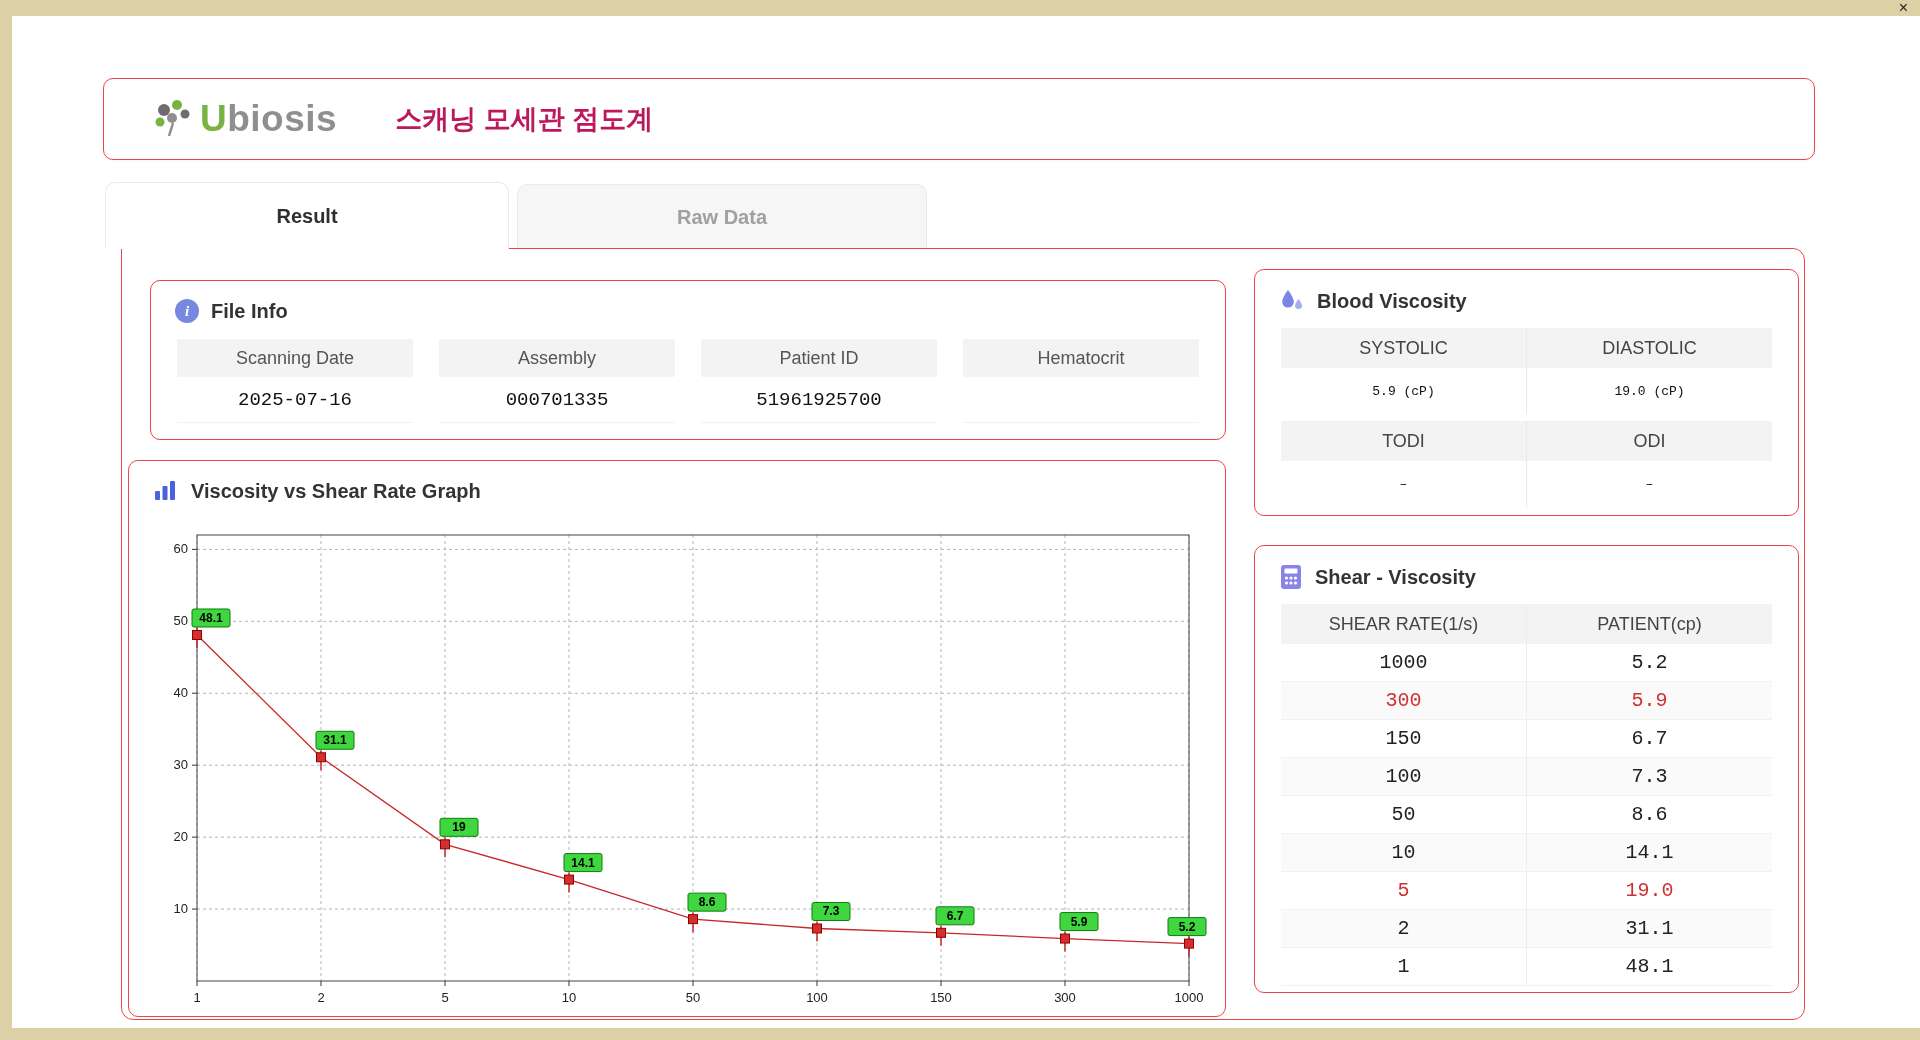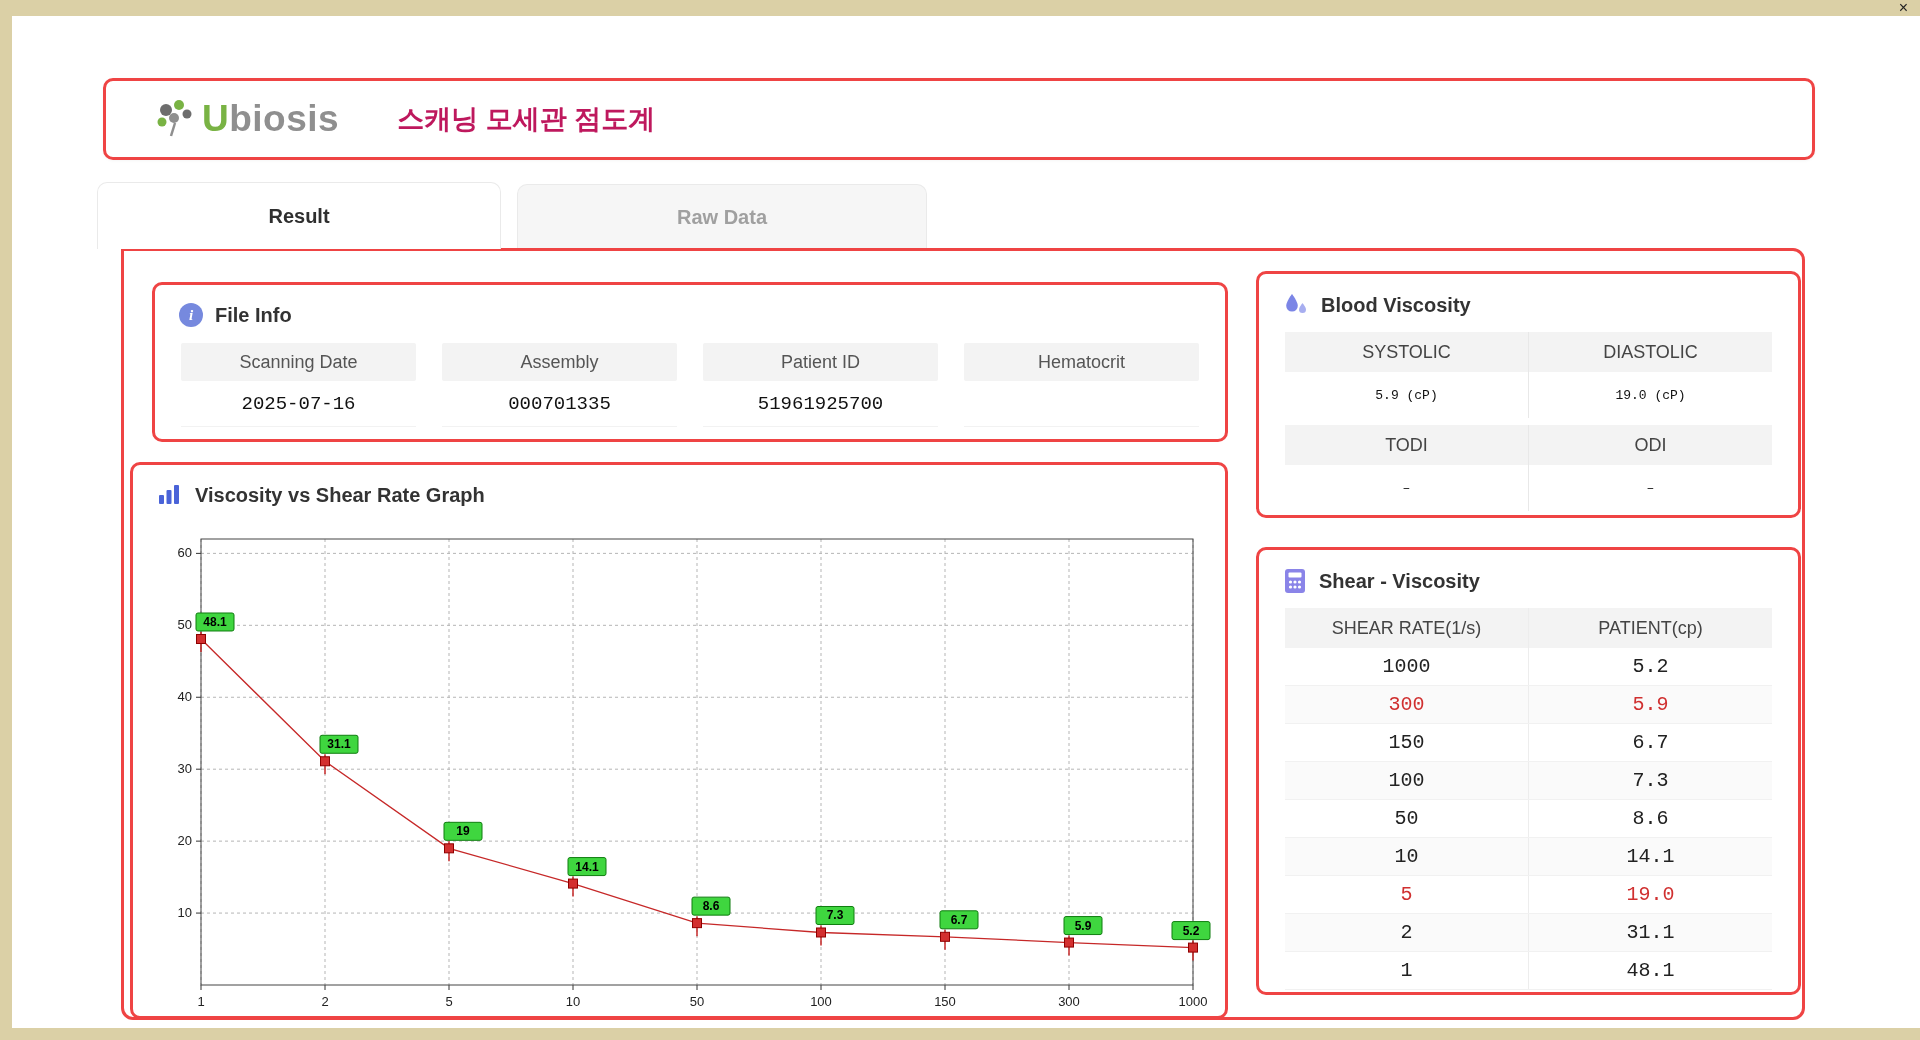--- a/index.html
+++ b/index.html
@@ -5,30 +5,30 @@
   *{box-sizing:border-box;margin:0;padding:0}
   html,body{width:1920px;height:1040px}
   body{position:relative;background:#fff;font-family:"Liberation Sans",sans-serif;overflow:hidden}
   .mono{font-family:"Liberation Mono","DejaVu Sans Mono",monospace}
 
   .frame-top{position:absolute;left:0;top:0;width:1920px;height:16px;background:#dbd0a6;z-index:5}
   .frame-left{position:absolute;left:0;top:0;width:12px;height:1040px;background:#dbd0a6;z-index:5}
   .frame-bottom{position:absolute;left:0;top:1028px;width:1920px;height:12px;background:#dbd0a6;z-index:5}
   .close-btn{position:absolute;top:0;right:12px;z-index:9;font-size:16px;line-height:16px;color:#222;cursor:default}
 
-  .card{position:absolute;background:#fff;border:3px solid #ef4444;border-radius:10px}
+  .card{position:absolute;background:#fff;border:1px solid #ef4444;border-radius:10px}
 
   .header-card{left:103px;top:78px;width:1712px;height:82px;display:flex;align-items:center;gap:58px;padding-left:46px;box-shadow:0 1px 3px rgba(0,0,0,.04)}
   .logo{display:flex;align-items:center;gap:4px}
   .logo-text{font-size:37px;font-weight:bold;color:#8f8f8f;letter-spacing:.5px}
   .logo-u{color:#79b344}
   .app-title{font-size:27px;font-weight:bold;color:#be185d}
 
   .tab{position:absolute;display:flex;align-items:center;justify-content:center;font-size:20px;font-weight:bold;border:1px solid #eaeaea;border-bottom:none;border-radius:10px 10px 0 0;cursor:default}
-  .tab-result{left:97px;top:182px;width:404px;height:67px;background:#fff;color:#2f2f2f;z-index:3}
+  .tab-result{left:105px;top:182px;width:404px;height:67px;background:#fff;color:#2f2f2f;z-index:3}
   .tab-raw{left:517px;top:184px;width:410px;height:65px;background:#f6f6f6;color:#a0a0a0;z-index:1}
 
   .main-panel{left:121px;top:248px;width:1684px;height:772px;border-radius:0 12px 12px 12px;z-index:2}
 
   .card-header{display:flex;align-items:center;gap:12px;padding:18px 24px 12px}
   .card-title{font-size:20px;font-weight:bold;color:#333}
   .info-icon{width:24px;height:24px;border-radius:50%;background:#7689de;color:#fff;font-size:15px;font-weight:bold;display:flex;align-items:center;justify-content:center;font-family:"Liberation Serif",serif;font-style:italic;flex:0 0 auto}
 
   .file-info-card{left:28px;top:31px;width:1076px;height:160px}
   .fields{display:flex;gap:26px;padding:4px 26px 0}

